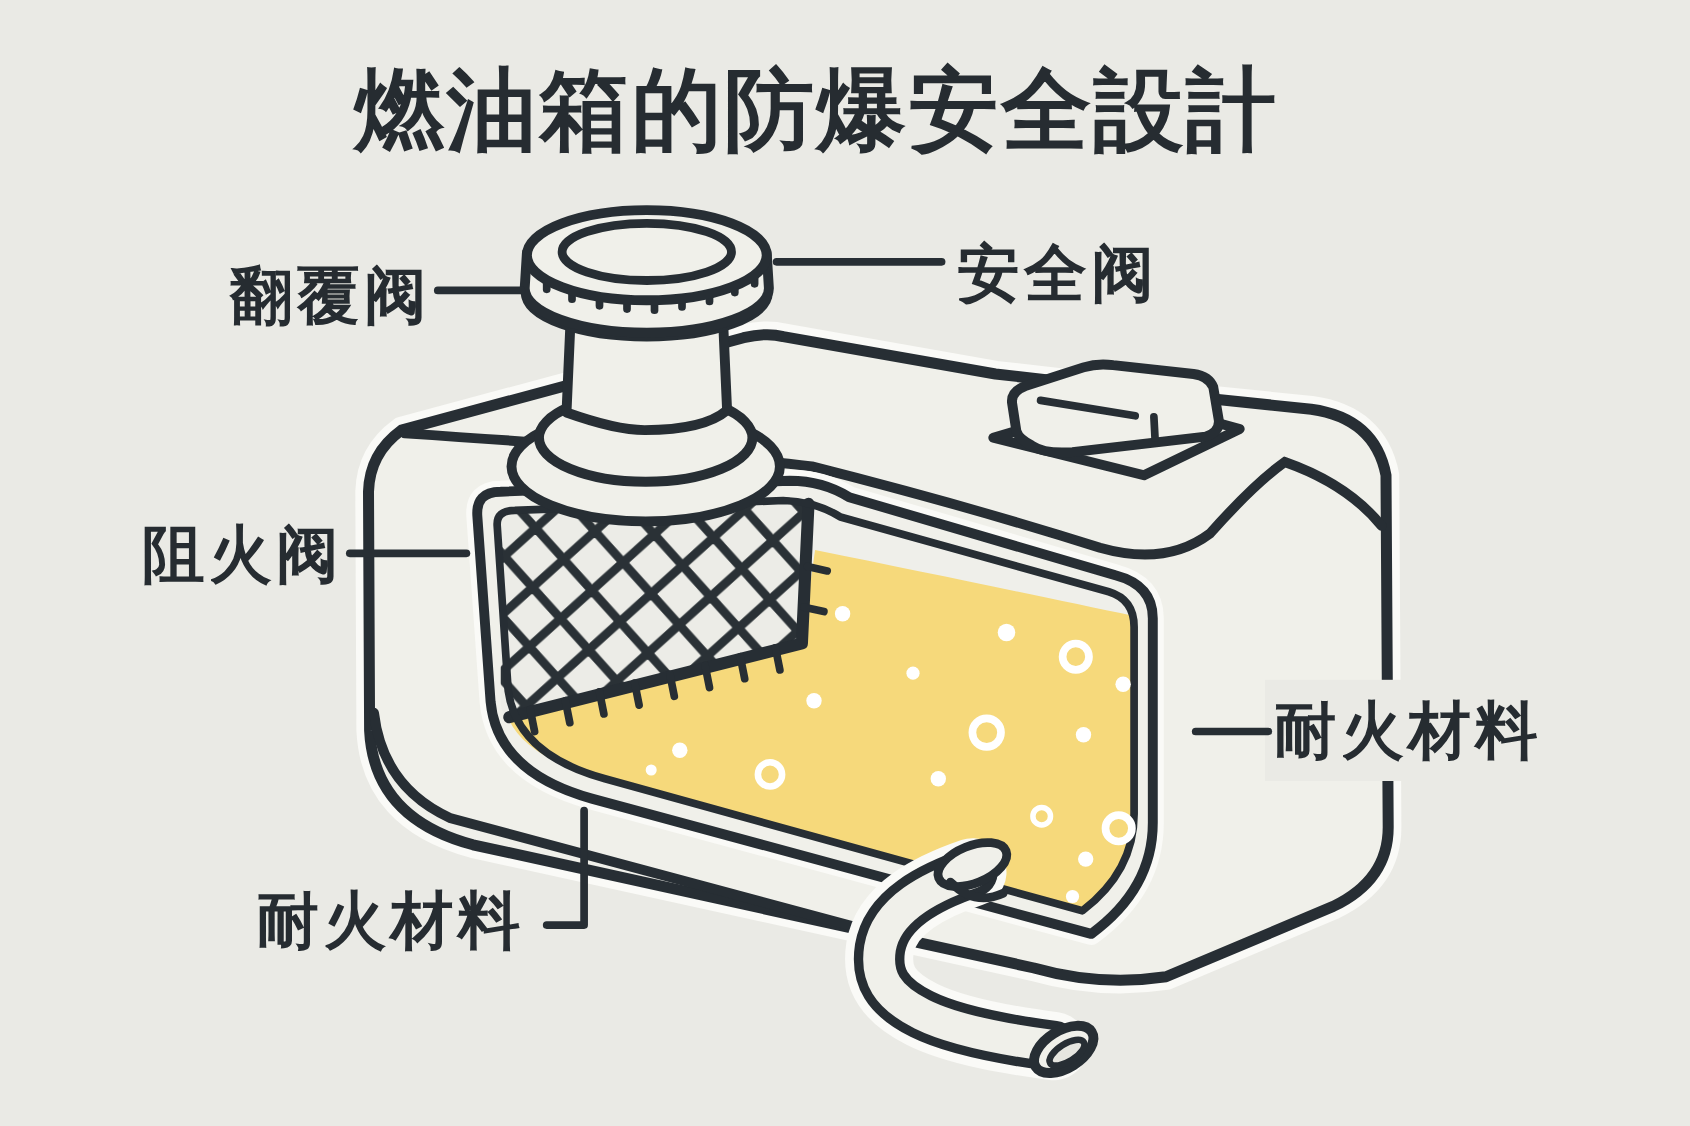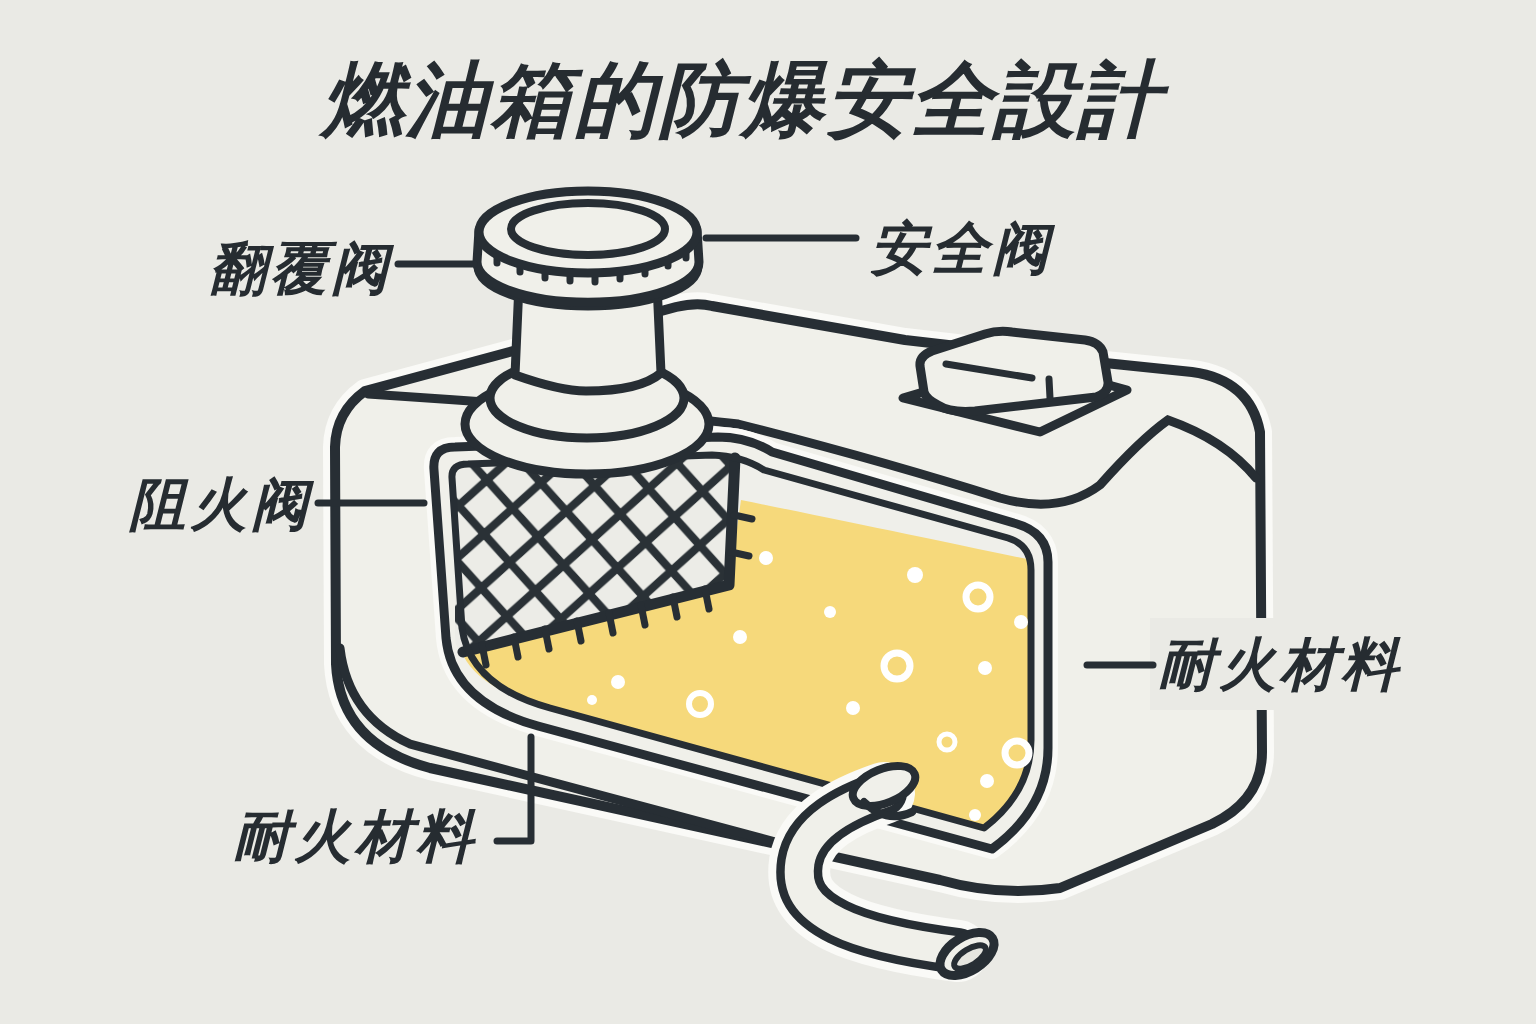--- a/index.html
+++ b/index.html
@@ -2,21 +2,21 @@
 <html><head>
 <meta charset="utf-8">
 <style>
   html,body{margin:0;padding:0;}
   body{
     width:1536px;height:1024px;
     background:#EAEAE5;
     font-family:"DejaVu Sans","Liberation Sans",sans-serif;
     overflow:hidden;
   }
-  .stage{position:relative;width:1536px;height:1024px;font-style:italic;}
+  .stage{position:relative;width:1536px;height:1024px;}
   svg{display:block;}
   text{
     fill:#262C31;
     font-family:"DejaVu Sans","Liberation Sans",sans-serif;
     font-weight:700;
   }
   .title-text{font-size:82px;letter-spacing:2px;}
   .label-text{font-size:57px;letter-spacing:4px;}
 </style>
 </head>

